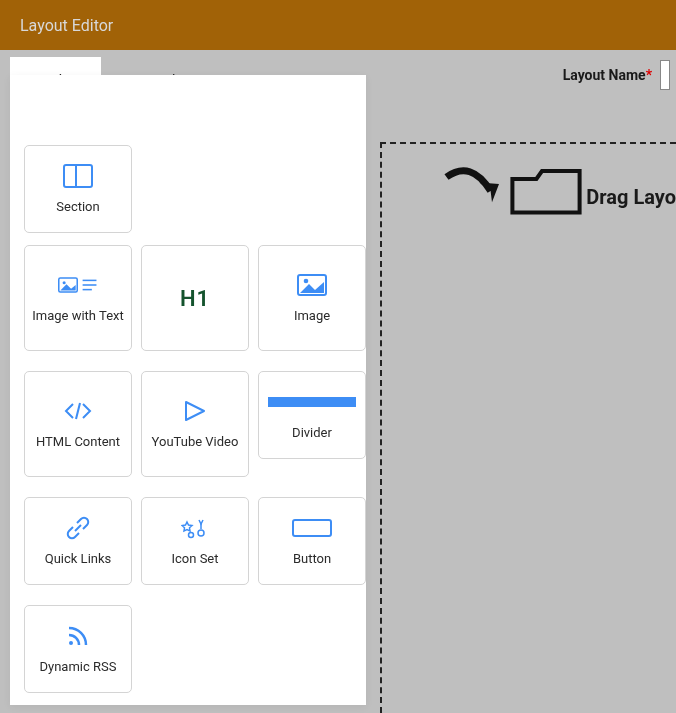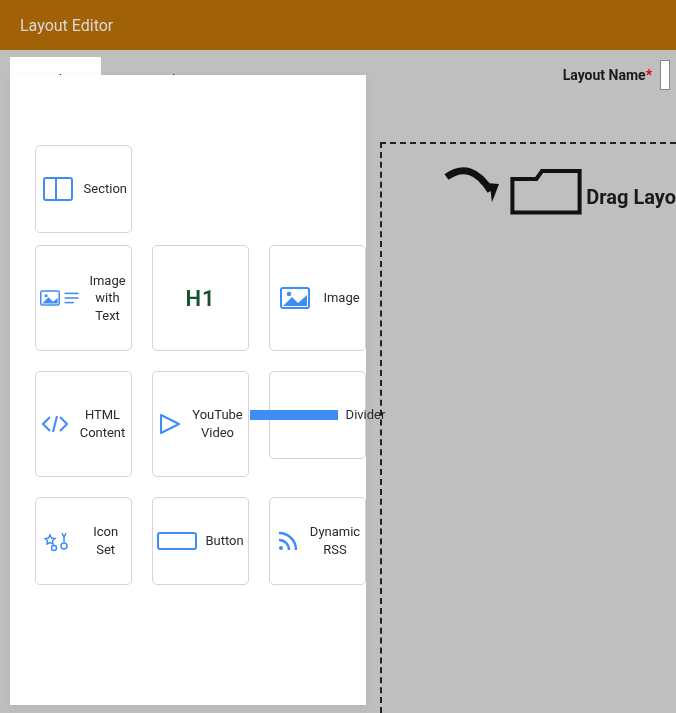--- a/index.html
+++ b/index.html
@@ -83,33 +83,32 @@
   }
   .panel-top-offset { height: 50px; }
   .grid {
     display: grid;
     grid-template-columns: repeat(3, 97px);
     gap: 20px;
     margin-top: 12px;
   }
   .section-row { margin-top: 12px; }
   .card {
-    width: 97px;
+    width: 108px;
     height: 88px;
     border: 1px solid #d4d4d4;
     border-radius: 5px;
     background: #fff;
     cursor: grab;
     display: flex;
-    flex-direction: row;
+    flex-direction: column;
     align-items: center;
     justify-content: center;
     gap: 8px;
     padding: 6px 4px;
-    margin-left: 11px;
   }
   .card.tall { height: 106px; }
   .card.tall2 { height: 106px; }
   .card-icon {
     width: 40px;
     height: 28px;
     display: flex;
     align-items: center;
     justify-content: center;
     color: #2f7bdc;
@@ -253,20 +252,30 @@
       <div class="card-label">YouTube Video</div>
     </div>
 
     <div class="card">
       <div class="card-icon" style="width:88px;">
         <div class="divider-bar"></div>
       </div>
       <div class="card-label">Divider</div>
     </div>
 
+    <div class="card">
+      <div class="card-icon">
+        <svg width="26" height="26" viewBox="0 0 26 26">
+          <path d="M10 16 L16 10" stroke="#3d8df5" stroke-width="2"></path>
+          <path d="M12 8 L16 4 A4 4 0 0 1 22 10 L18 14" fill="none" stroke="#3d8df5" stroke-width="2"></path>
+          <path d="M14 18 L10 22 A4 4 0 0 1 4 16 L8 12" fill="none" stroke="#3d8df5" stroke-width="2"></path>
+        </svg>
+      </div>
+      <div class="card-label">Quick Links</div>
+    </div>
 
     <div class="card">
       <div class="card-icon">
         <svg width="28" height="22" viewBox="0 0 28 22">
           <path d="M6 5 L7.5 8 L11 8.5 L8.5 10.8 L9 14 L6 12.5 L3 14 L3.5 10.8 L1 8.5 L4.5 8 Z" fill="none" stroke="#3d8df5" stroke-width="1.5"></path>
           <path d="M18 3 L20 7 L22 3" fill="none" stroke="#3d8df5" stroke-width="1.5"></path>
           <line x1="20" y1="7" x2="20" y2="12" stroke="#3d8df5" stroke-width="1.5"></line>
           <circle cx="20" cy="16" r="3" fill="none" stroke="#3d8df5" stroke-width="1.5"></circle>
           <circle cx="10" cy="18" r="2.5" fill="none" stroke="#3d8df5" stroke-width="1.5"></circle>
         </svg>

